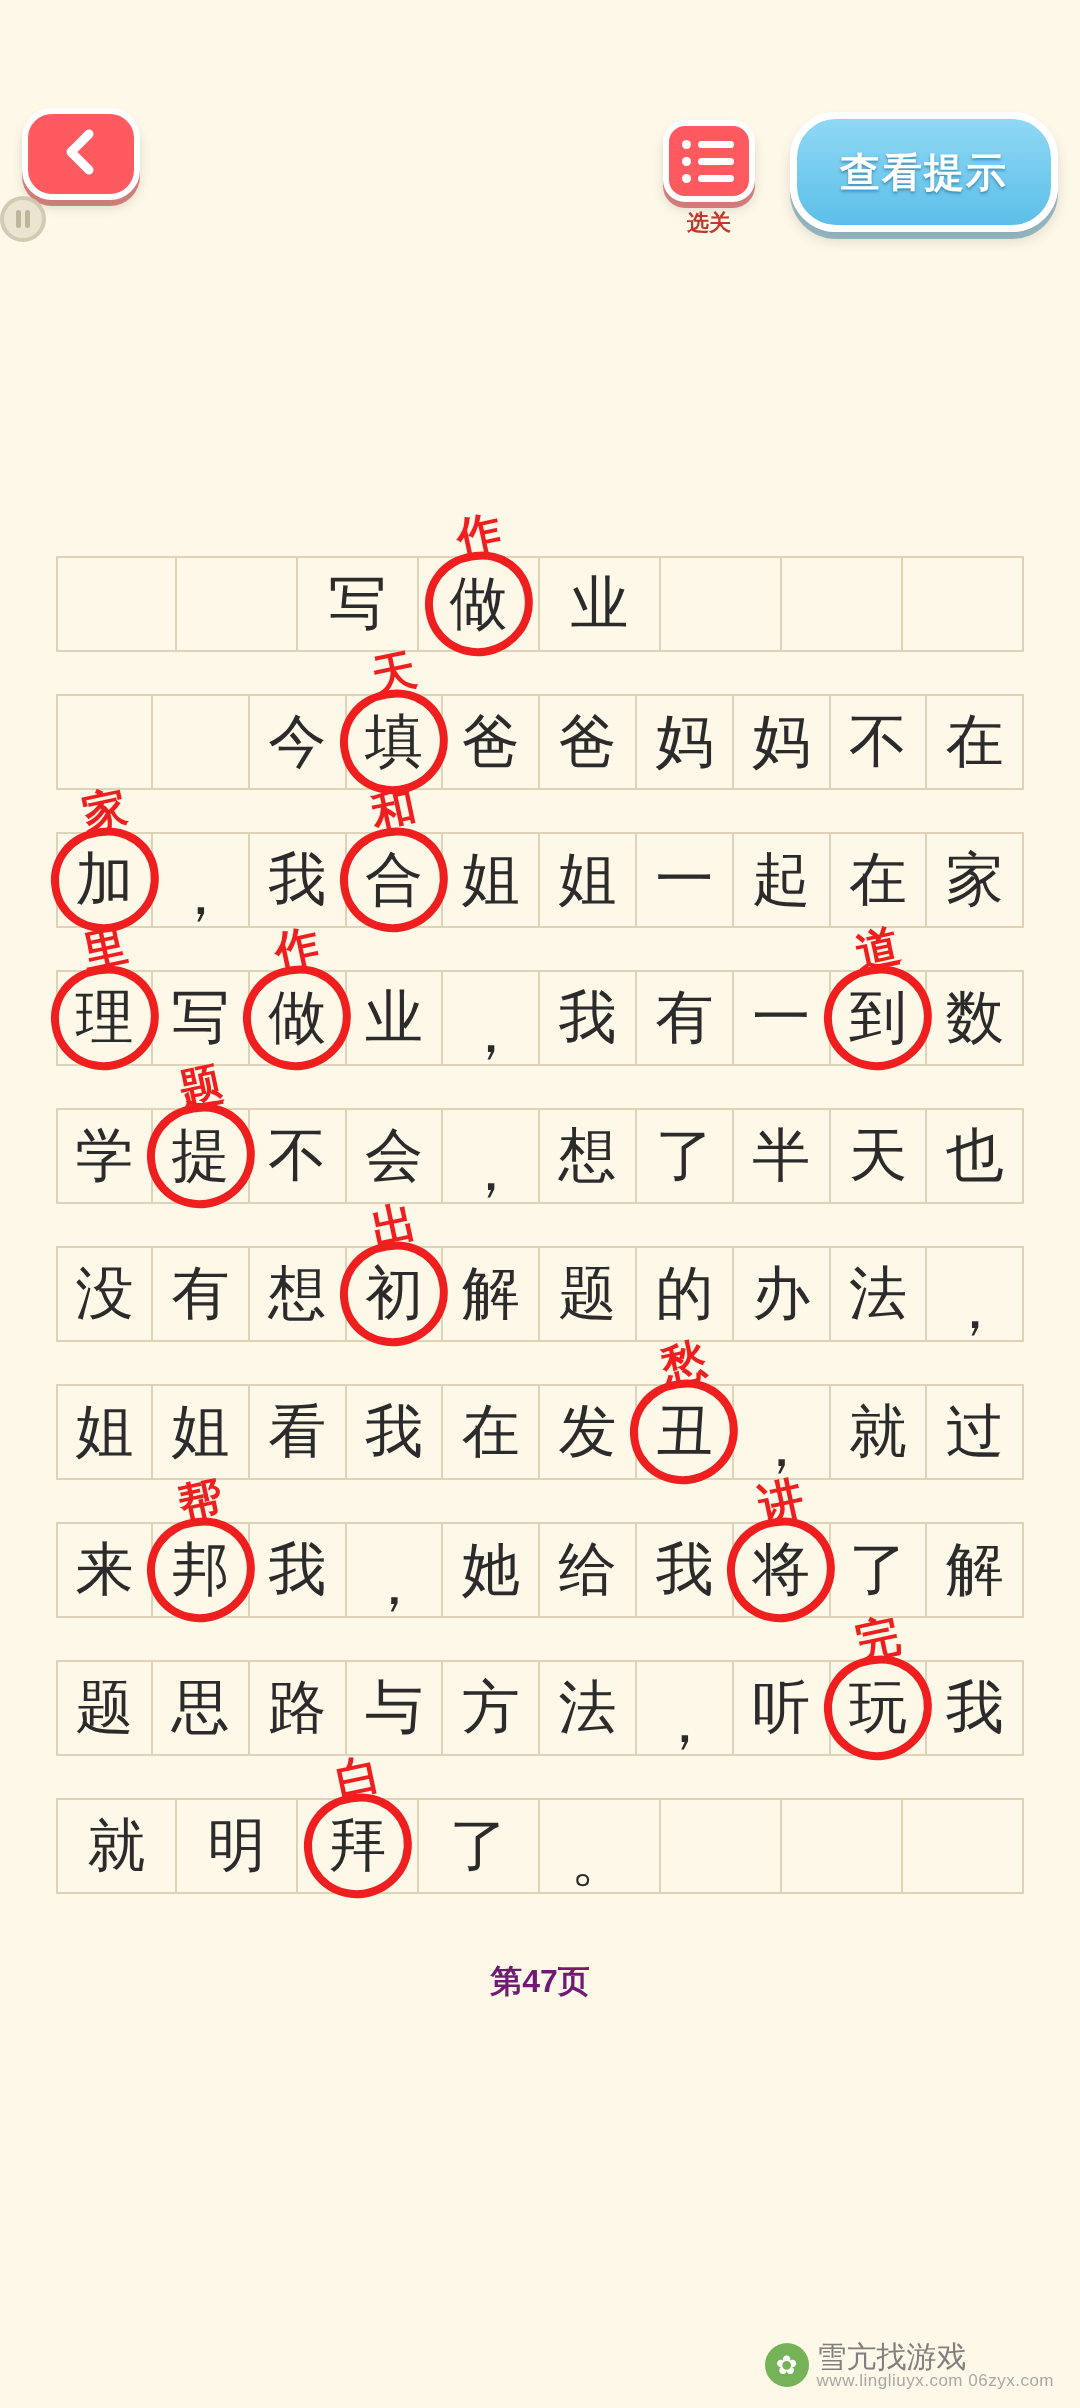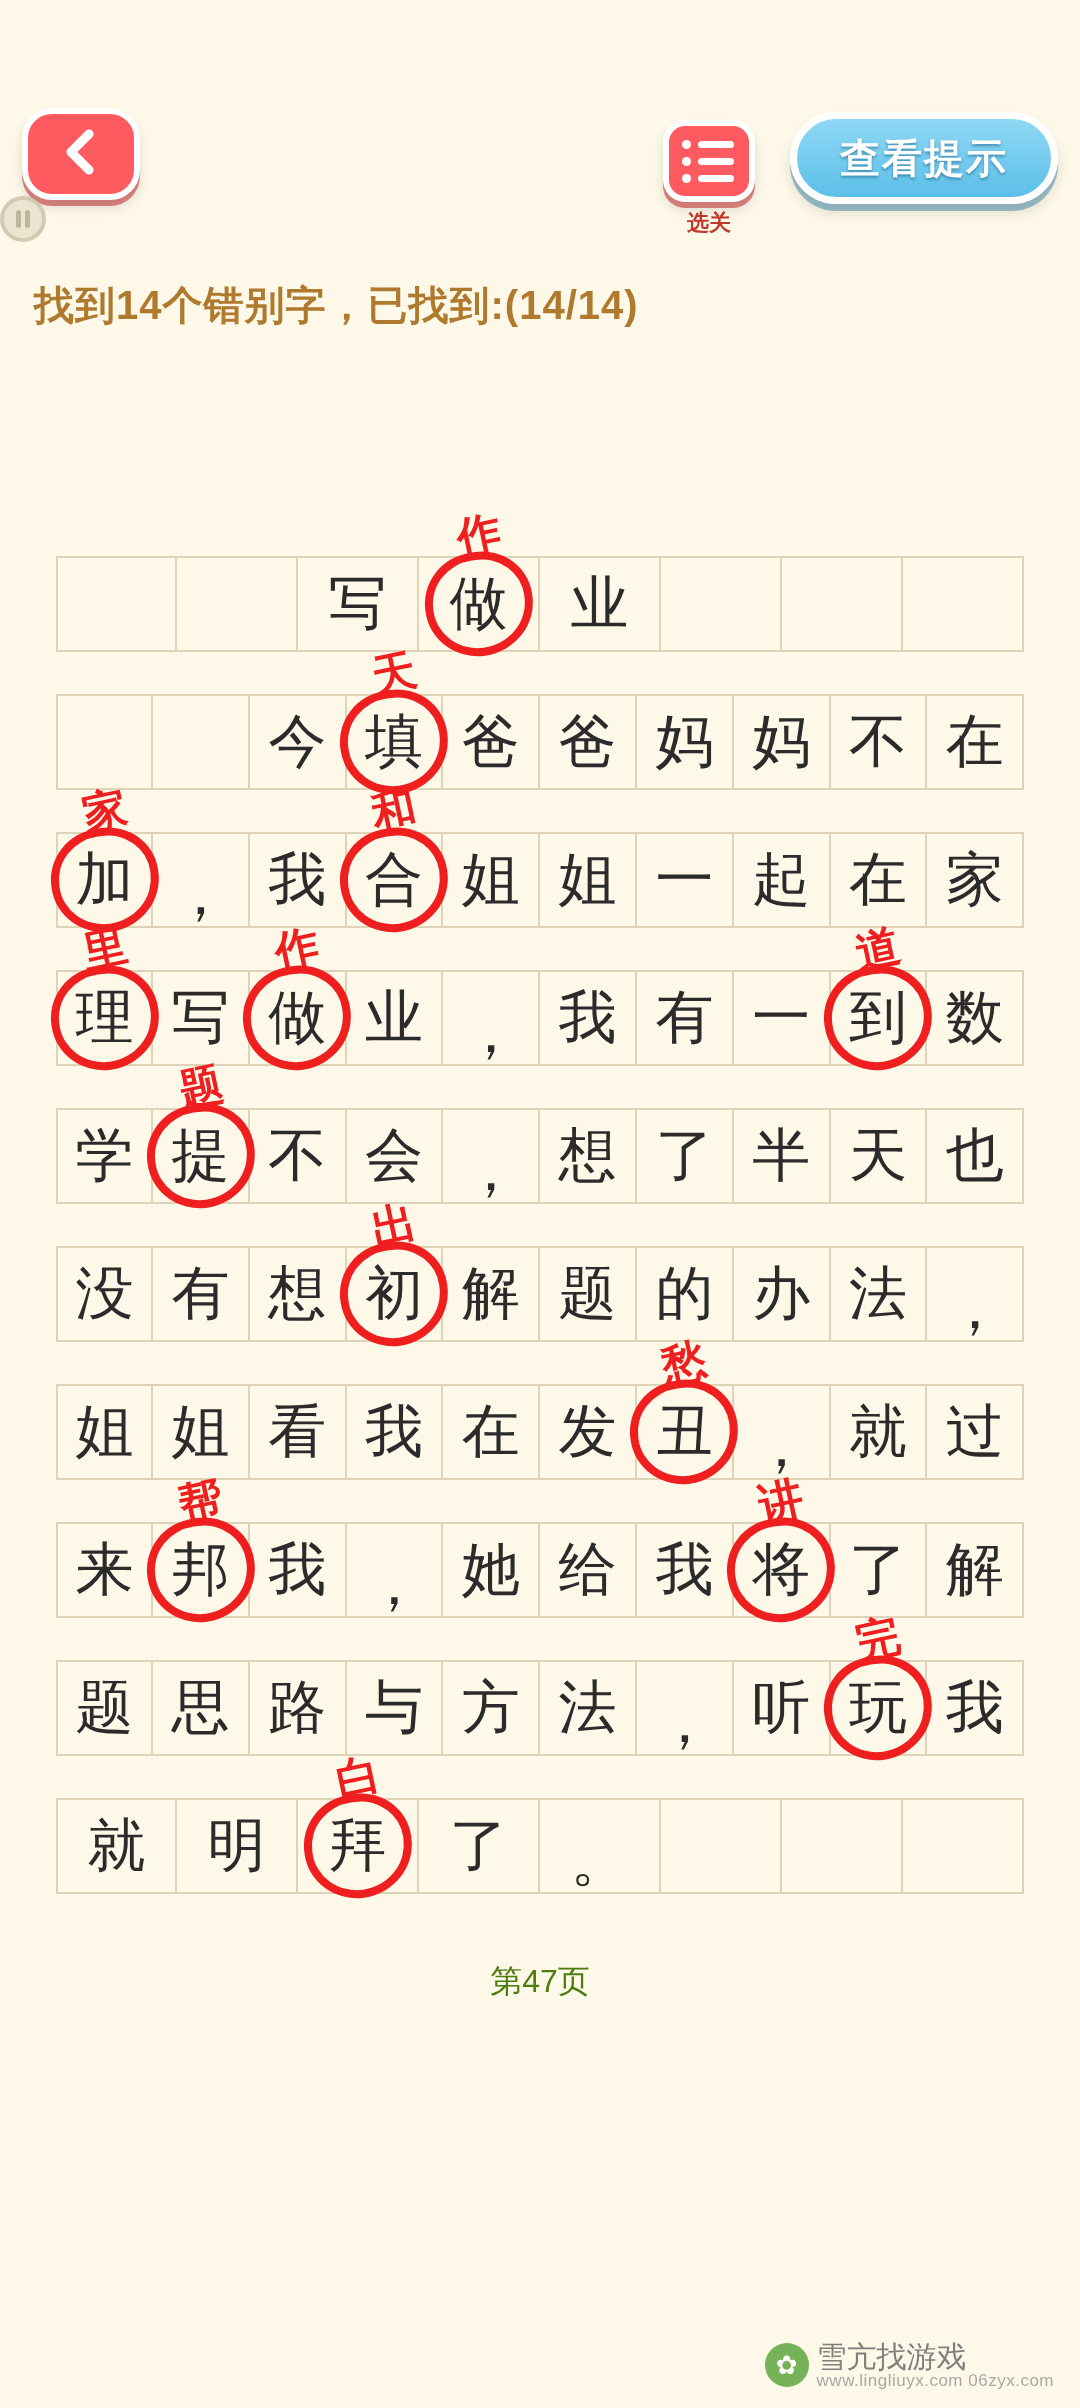--- a/index.html
+++ b/index.html
@@ -77,21 +77,21 @@
     width: 122px;
     text-align: center;
     color: #c0392b;
     font-size: 22px;
     font-weight: bold;
   }
 
   .hint-btn {
     position: absolute;
     left: 790px; top: 112px;
-    width: 268px; height: 92px;
+    width: 268px; height: 120px;
     background: linear-gradient(#8fd8f5, #5cbfe8);
     border: 7px solid #ffffff;
     border-radius: 46px;
     box-shadow: 0 7px 0 rgba(40,120,160,0.45), 0 9px 14px rgba(0,0,0,0.12);
     display: flex; align-items: center; justify-content: center;
   }
   .hint-btn span {
     color: #ffffff;
     font-size: 40px;
     font-weight: bold;
@@ -173,23 +173,23 @@
     font-size: 44px;
     font-weight: bold;
     white-space: nowrap;
   }
 
   .page-num {
     position: absolute;
     left: 0; top: 1404px;
     width: 968px;
     text-align: center;
-    color: #4d7c0f;
+    color: #701a75;
     font-size: 32px;
-    font-weight: normal;
+    font-weight: bold;
   }
 
   
   .watermark {
     position: absolute;
     right: 26px; bottom: 18px;
     display: flex;
     align-items: center;
     opacity: .85;
   }
@@ -237,21 +237,20 @@
           <span class="bar"></span>
         </span>
     </span>
   </div>
   <div class="level-label">选关</div>
 
   <div class="hint-btn">
     <span>查看提示</span>
   </div>
 
-  <div class="progress-text">找到14个错别字，已找到:(14/14)</div>
 
   <div class="grid">
       <div class="grid-row">
         <div class="cell">
           <span class="ch"></span>
         </div>
         <div class="cell">
           <span class="ch"></span>
         </div>
         <div class="cell">

